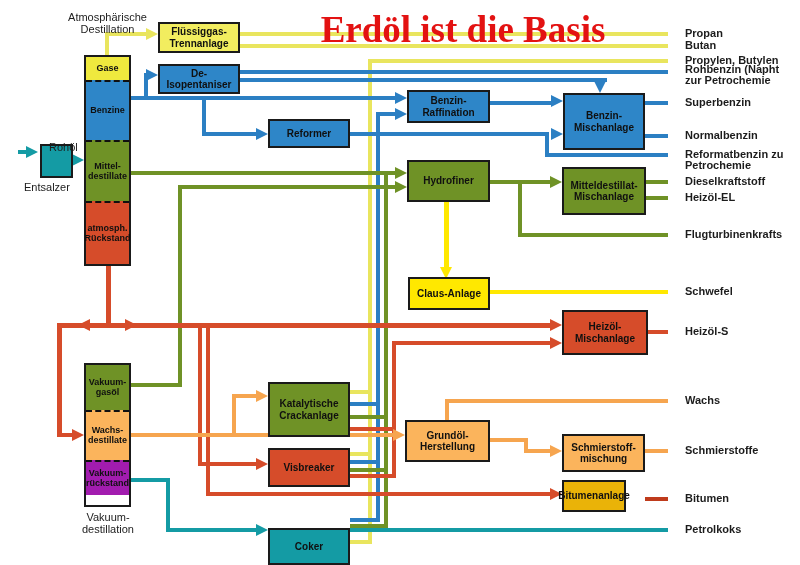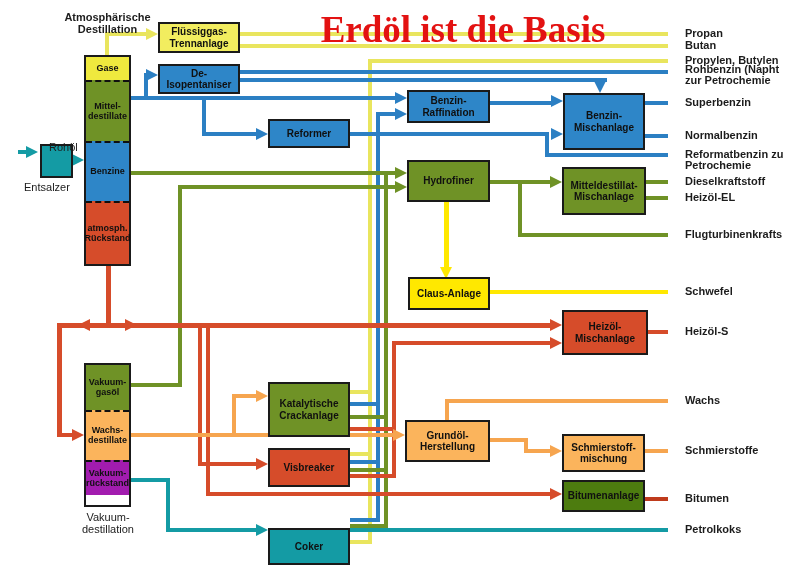--- a/index.html
+++ b/index.html
@@ -30,21 +30,21 @@
   #title{position:absolute;z-index:5;left:278px;top:8px;width:370px;text-align:center;
          font-family:"Liberation Serif",serif;font-size:37px;font-weight:bold;color:#e31212;}
 </style>
 </head>
 <body>
 
 <div id="stage">
 
   <div id="title">Erdöl ist die Basis</div>
 
-  <div class="lbl" style="left:55px;top:12px;width:105px;text-align:center;font-weight:bold;">Atmosphärische Destillation</div>
+  <div class="lbl" style="left:55px;top:12px;width:105px;text-align:center;">Atmosphärische Destillation</div>
   <div class="lbl" style="left:6px;top:142px;margin-left:43px;">Rohöl</div>
   <div class="lbl" style="left:24px;top:182px;">Entsalzer</div>
   <div class="lbl" style="left:62px;top:512px;width:92px;text-align:center;">Vakuum-destillation</div>
 
   <i class="vl" style="left:105px;top:32px;height:23px;background:#e9e55e"></i>
   <i class="hl" style="left:105px;top:32px;width:41px;background:#e9e55e"></i>
   <i class="hl" style="left:240px;top:32px;width:428px;background:#e9e55e"></i>
   <i class="hl" style="left:240px;top:44px;width:428px;background:#e9e55e"></i>
   <i class="hl" style="left:368px;top:59px;width:300px;background:#e9e55e"></i>
   <i class="vl" style="left:368px;top:59px;height:481px;background:#e9e55e"></i>
@@ -142,25 +142,25 @@
   <b class="ar r" style="left:393px;top:429px;color:#f6a54f"></b>
   <b class="ar r" style="left:550px;top:445px;color:#f6a54f"></b>
   <b class="ar r" style="left:256px;top:524px;color:#149ba4"></b>
   <b class="ar r" style="left:26px;top:146px;color:#149ba4"></b>
   <b class="ar r" style="left:72px;top:154px;color:#149ba4"></b>
 
   <div class="col" style="left:84px;top:55px;height:211px;">
     <div class="seg" style="height:23px;background:#efe93e">
       <span>Gase</span>
       </div>
+    <div class="seg" style="height:60px;background:#2e86c8">
+      <span>Benzine</span>
+      </div>
     <div class="seg" style="height:61px;background:#6f9226">
       <span>Mittel-destillate</span>
-      </div>
-    <div class="seg" style="height:60px;background:#2e86c8">
-      <span>Benzine</span>
       </div>
     <div class="seg" style="height:63px;background:#d64c2a">
       <span>atmosph. Rückstand</span>
       </div>
   </div>
 
   <div class="col" style="left:84px;top:363px;height:144px;">
     <div class="seg" style="height:45px;background:#6f9226">
       <span>Vakuum-gasöl</span>
       </div>
@@ -206,21 +206,21 @@
     </div>
   <div class="unit" style="left:405px;top:420px;width:85px;height:42px;background:#fbb45c">
     <span>Grundöl-Herstellung</span>
     </div>
   <div class="unit" style="left:268px;top:448px;width:82px;height:39px;background:#d64c2a">
     <span>Visbreaker</span>
     </div>
   <div class="unit" style="left:562px;top:434px;width:83px;height:38px;background:#fbb45c">
     <span>Schmierstoff-mischung</span>
     </div>
-  <div class="unit" style="left:562px;top:480px;width:83px;height:32px;background:#4d7c0f">
+  <div class="unit" style="left:562px;top:480px;width:64px;height:32px;background:#eab308">
     <span>Bitumenanlage</span>
     </div>
   <div class="unit" style="left:268px;top:528px;width:82px;height:37px;background:#149ba4">
     <span>Coker</span>
     </div>
 
   <div class="out" style="top:28px">Propan</div>
   <div class="out" style="top:40px">Butan</div>
   <div class="out" style="top:55px">Propylen, Butylen</div>
   <div class="out" style="top:64px">

